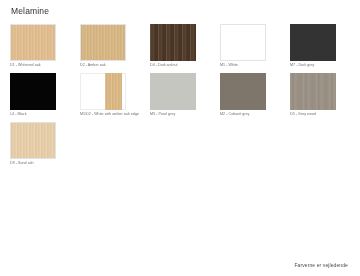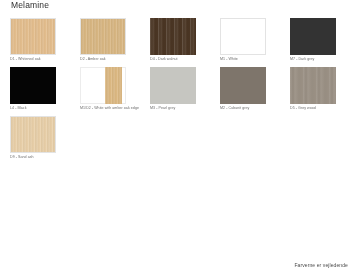--- a/index.html
+++ b/index.html
@@ -13,21 +13,21 @@
     overflow: hidden;
     font-family: "Liberation Sans", sans-serif;
     color: #3a3a3a;
     position: relative;
   }
 
   .page {
     width: 360px;
     height: 276px;
     box-sizing: border-box;
-    padding: 0 10px 0 10px;
+    padding: 6px 10px 0 10px;
     position: relative;
   }
 
   .page-title {
     font-size: 8.5px;
     font-weight: 400;
     color: #2f2f2f;
     letter-spacing: 0.15px;
     margin: 0 0 8px 1px;
     line-height: 10px;

